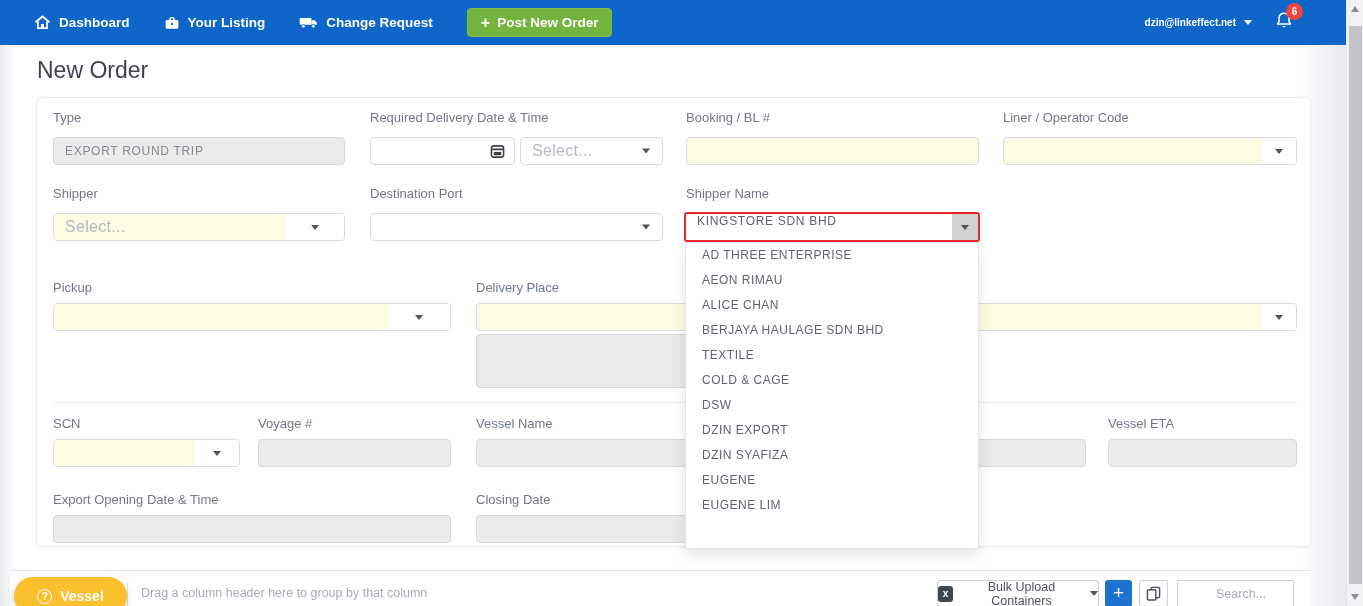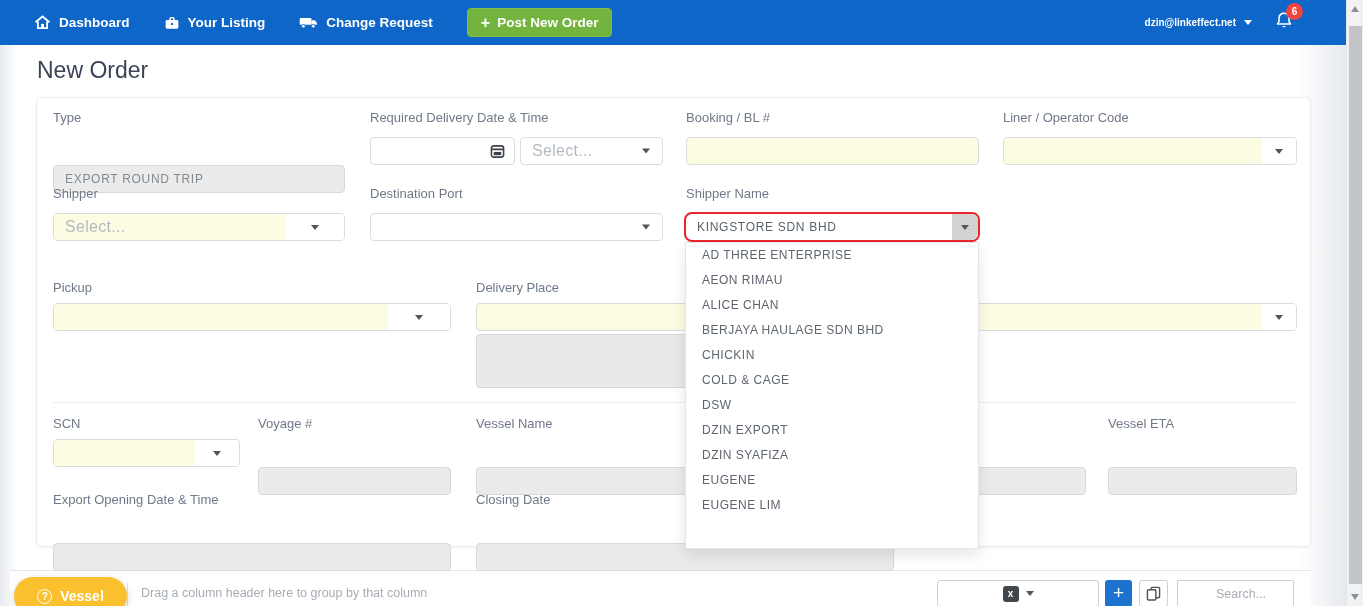--- a/index.html
+++ b/index.html
@@ -25,32 +25,32 @@
   
   .page-title { position:absolute; left:37px; top:57px; font-size:23px; font-weight:500; color:#3d4356; }
   .card { position:absolute; left:36px; top:97px; width:1275px; height:450px; background:#fff;
           border:1px solid #ebecee; border-radius:6px; box-shadow:0 1px 3px rgba(40,50,60,.05); }
 
   .label { position:absolute; font-size:13px; color:#707989; white-space:nowrap; z-index:3; }
 
   .field { position:absolute; height:28px; background:#fff; border:1px solid #d9dde2; border-radius:4px;
            display:flex; align-items:center; overflow:hidden; z-index:2; }
   .field.yellow { background:#fcfce3; }
-  .field.disabled { background:#ebebeb; border-color:#d9d9d9;margin-top:28px; }
+  .field.disabled { background:#ebebeb; border-color:#d9d9d9; }
   .val { font-size:12px; color:#828a91; letter-spacing:.7px; padding-left:11px; white-space:nowrap; }
   .ph  { font-size:16px; color:#b3bac1; letter-spacing:.3px; padding-left:11px; }
   .caret { width:0; height:0; border-left:4.5px solid transparent; border-right:4.5px solid transparent; border-top:5px solid #4d565e; }
   .caret-abs { position:absolute; right:12px; top:50%; transform:translateY(-50%); }
 
   .combo { padding:0; }
   .combo .fill { flex:1; align-self:stretch; background:#fcfce3; display:flex; align-items:center; }
   .combo .caret-sec { align-self:stretch; background:#fff; display:flex; align-items:center; justify-content:center; }
 
   .shipper-combo { position:absolute; left:684px; top:212px; width:296px; height:30px; background:#fff;
-                   border:2px solid #e8262c; border-radius:8px; display:flex; align-items:center; z-index:21; overflow:hidden; }
+                   border:2px solid #e8262c; border-radius:3px; display:flex; align-items:flex-start; z-index:21; overflow:hidden; }
   .shipper-combo .val { color:#5a626b; }
   .caret-btn { margin-left:auto; width:26px; align-self:stretch; background:#d2d2d2; display:flex;
                align-items:center; justify-content:center; cursor:pointer; }
 
   .dropdown { position:absolute; left:685px; top:242px; width:294px; height:307px; background:#fff;
               border:1px solid #e2e5e9; box-shadow:0 6px 14px rgba(0,0,0,.10); overflow:hidden; z-index:20; }
   .dd-item { height:25px; line-height:25px; padding-left:16px; font-size:12px; color:#5d656e;
              letter-spacing:.5px; white-space:nowrap; cursor:pointer; }
 
   .textarea { position:absolute; background:#e9e9e9; border:1px solid #d9d9d9; border-radius:4px; z-index:1; }
@@ -190,21 +190,21 @@
         <span class="caret"></span>
       </span>
   </div>
 
   <div class="dropdown">
 
       <div class="dd-item">AD THREE ENTERPRISE</div>
       <div class="dd-item">AEON RIMAU</div>
       <div class="dd-item">ALICE CHAN</div>
       <div class="dd-item">BERJAYA HAULAGE SDN BHD</div>
-      <div class="dd-item">CHICKIN</div>
+      <div class="dd-item">TEXTILE</div>
       <div class="dd-item">COLD &amp; CAGE</div>
       <div class="dd-item">DSW</div>
       <div class="dd-item">DZIN EXPORT</div>
       <div class="dd-item">DZIN SYAFIZA</div>
       <div class="dd-item">EUGENE</div>
       <div class="dd-item">EUGENE LIM</div>
     </div>
 
   <div class="label" style="left:53px;top:280px">Pickup</div>
   <div class="label" style="left:476px;top:280px">Delivery Place</div>
@@ -246,20 +246,21 @@
 
   <div class="field disabled" style="left:53px;top:515px;width:398px"></div>
   <div class="field disabled" style="left:476px;top:515px;width:418px;z-index:1"></div>
 
   <div class="grid-panel"></div>
   <div class="group-vline"></div>
   <div class="group-hint">Drag a column header here to group by that column</div>
 
   <button class="tb-btn bulk-btn">
     <span class="xls-icon">x</span>
+    <span>Bulk Upload Containers</span>
     <span class="caret"></span>
   </button>
   <button class="add-btn">+</button>
   <button class="tb-btn copy-btn">
     <svg width="15" height="15" viewBox="0 0 16 16">
         <rect x="5.5" y="1.5" width="9" height="11" rx="1.2" fill="#fff" stroke="#4a525b" stroke-width="1.5"></rect>
         <rect x="1.5" y="4" width="9" height="11" rx="1.2" fill="#fff" stroke="#4a525b" stroke-width="1.5"></rect>
       </svg>
   </button>
   <div class="search-box">

